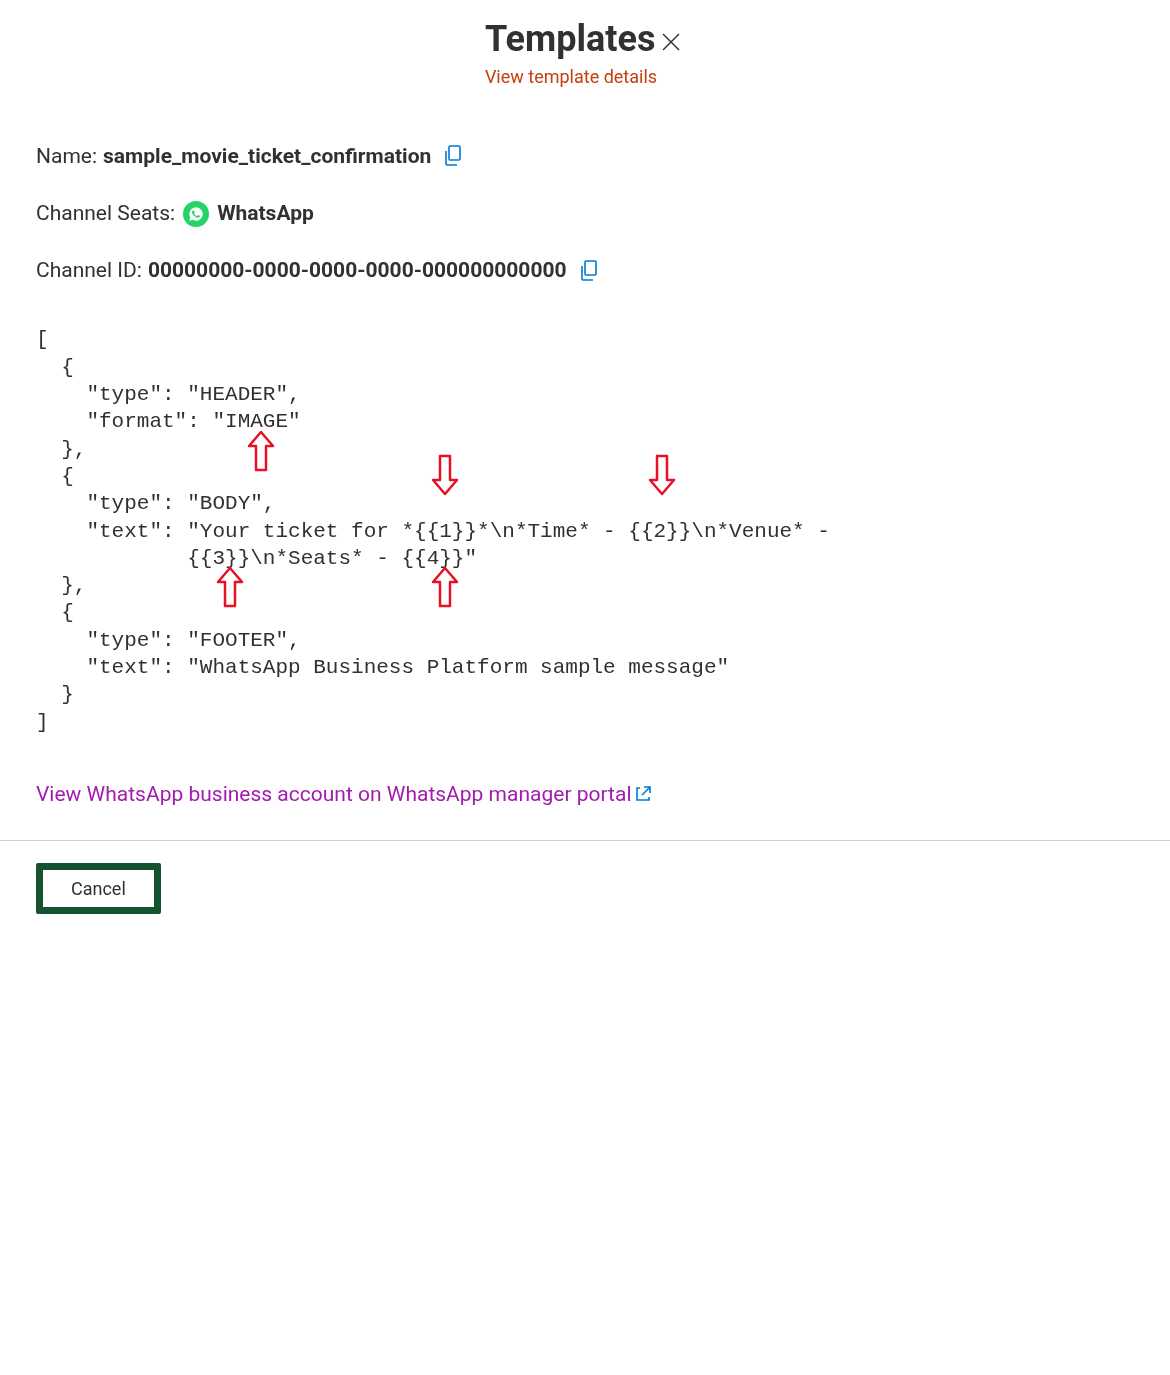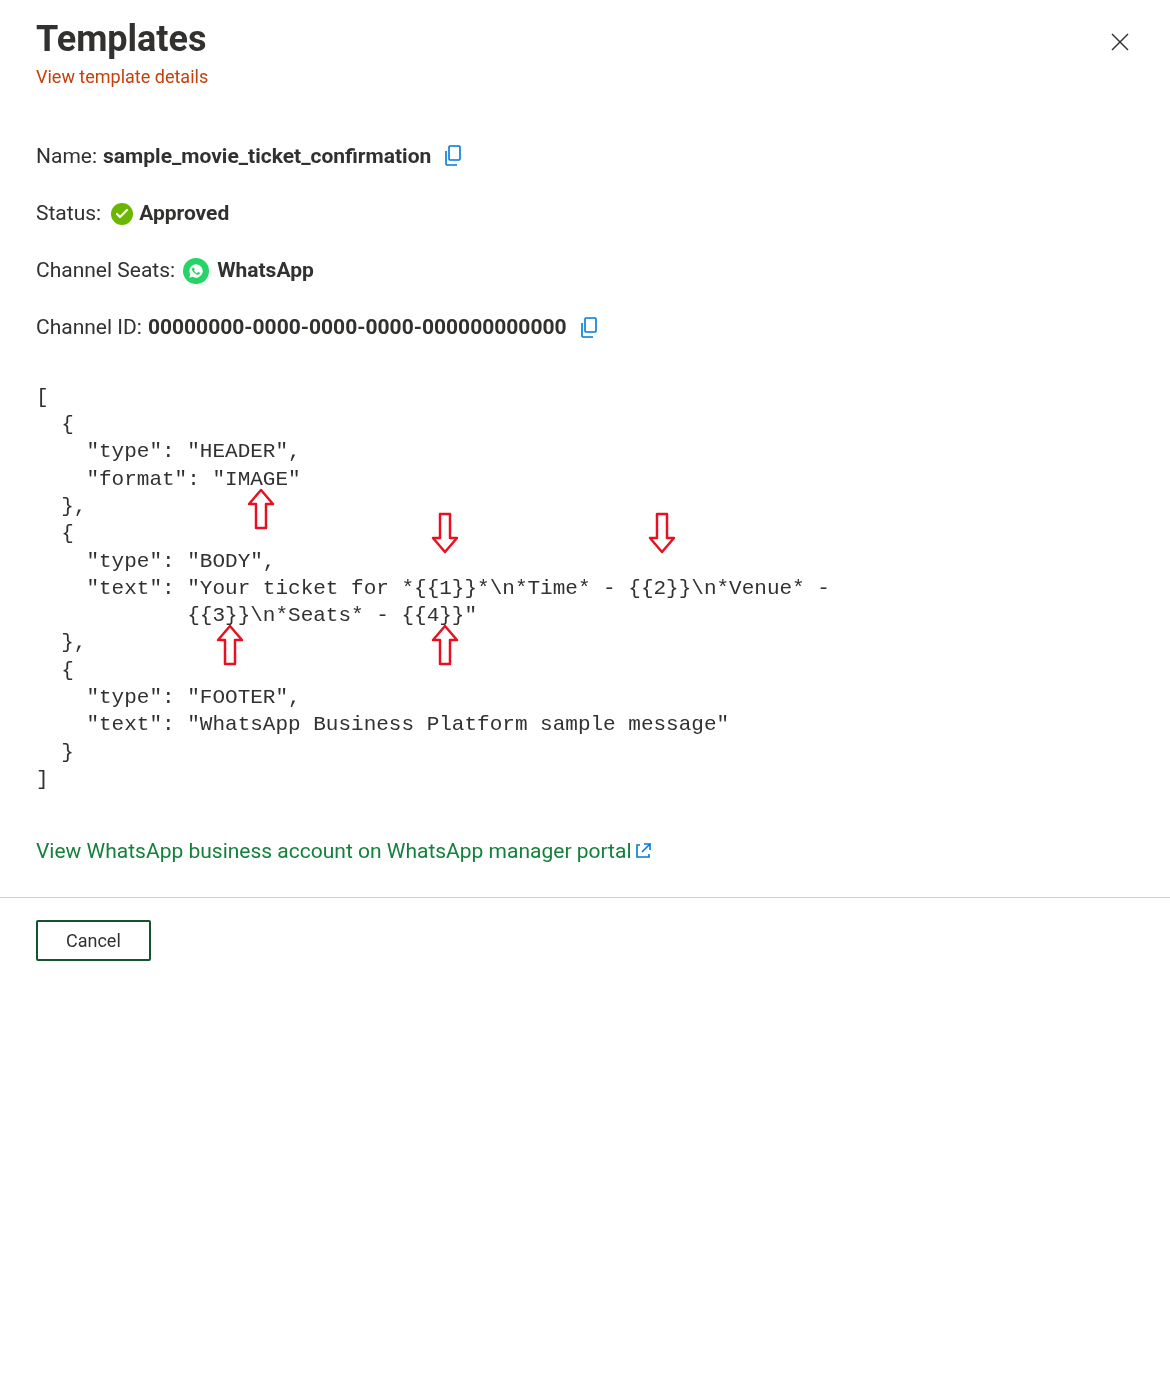--- a/index.html
+++ b/index.html
@@ -9,21 +9,21 @@
     color: #323130;
     background: #fff;
     width: 1170px;
   }
   .panel {
     padding: 20px 36px 0 36px;
     position: relative;
   }
   .header-row {
     display: flex;
-    justify-content: space-between;
+    justify-content: center;
     align-items: flex-start;
   }
   .title {
     font-size: 36px;
     font-weight: 700;
     margin: 0;
     line-height: 1.1;
   }
   .subtitle {
     font-size: 18px;
@@ -98,39 +98,39 @@
     position: absolute;
     width: 28px;
     height: 42px;
     pointer-events: none;
   }
   .portal-link {
     margin-top: 46px;
     font-size: 21px;
   }
   .portal-link a {
-    color: #15803d;
+    color: #a21caf;
     text-decoration: none;
     cursor: pointer;
   }
   .ext-icon {
     display: inline-flex;
     vertical-align: -2px;
     margin-left: 2px;
   }
   .footer-bar {
     border-top: 1px solid #d2d0ce;
     margin-top: 34px;
     padding: 22px 36px 30px 36px;
   }
   .cancel-btn {
     font-family: inherit;
     font-size: 18px;
     background: #fff;
-    border: 2px solid #14532d;
+    border: 7px solid #14532d;
     border-radius: 2px;
     padding: 8px 28px;
     cursor: pointer;
     color: #323130;
   }
 </style>
 </head>
 <body>
 
 <div class="panel">
@@ -153,29 +153,20 @@
       <span class="field-value">sample_movie_ticket_confirmation</span>
       <span class="copy-icon">
         <svg width="20" height="22" viewBox="0 0 20 22">
           <rect x="6" y="1" width="11" height="14" rx="1" fill="none" stroke="#0078d4" stroke-width="1.6"></rect>
           <path d="M3 6 v13 a1 1 0 0 0 1 1 h10" fill="none" stroke="#0078d4" stroke-width="1.6"></path>
         </svg>
       </span>
     </div>
 
 
-    <div class="field-row">
-      <span class="field-label">Status:</span>
-      <span class="status-badge">
-        <svg width="14" height="14" viewBox="0 0 14 14">
-          <path d="M2 7 l3 3 l7 -7" fill="none" stroke="#fff" stroke-width="2.2" stroke-linecap="round" stroke-linejoin="round"></path>
-        </svg>
-      </span>
-      <span class="field-value">Approved</span>
-    </div>
 
     <div class="field-row">
       <span class="field-label">Channel Seats:</span>
       <span class="whatsapp-icon">
         <svg width="16" height="16" viewBox="0 0 24 24">
           <path fill="#fff" d="M12 2a10 10 0 0 0-8.66 15L2 22l5.12-1.34A10 10 0 1 0 12 2zm5.3 14.2c-.22.62-1.3 1.18-1.78 1.22-.46.04-1.03.2-3.46-.72-2.9-1.14-4.74-4.1-4.88-4.3-.14-.2-1.18-1.56-1.18-2.98 0-1.42.74-2.12 1-2.4.26-.28.58-.36.78-.36.2 0 .4 0 .56.02.18.02.42-.06.66.5.24.58.82 2 .9 2.14.08.14.12.3.02.5-.1.2-.14.32-.3.5-.14.18-.3.4-.42.54-.14.14-.3.3-.12.58.18.3.78 1.28 1.66 2.08 1.14 1.02 2.1 1.34 2.4 1.48.3.14.46.12.64-.08.18-.2.74-.86.94-1.16.2-.3.4-.24.66-.14.26.1 1.68.8 1.96.94.3.14.5.22.56.34.08.12.08.7-.14 1.3z"></path>
         </svg>
       </span>
       <span class="field-value">WhatsApp</span>
     </div>

